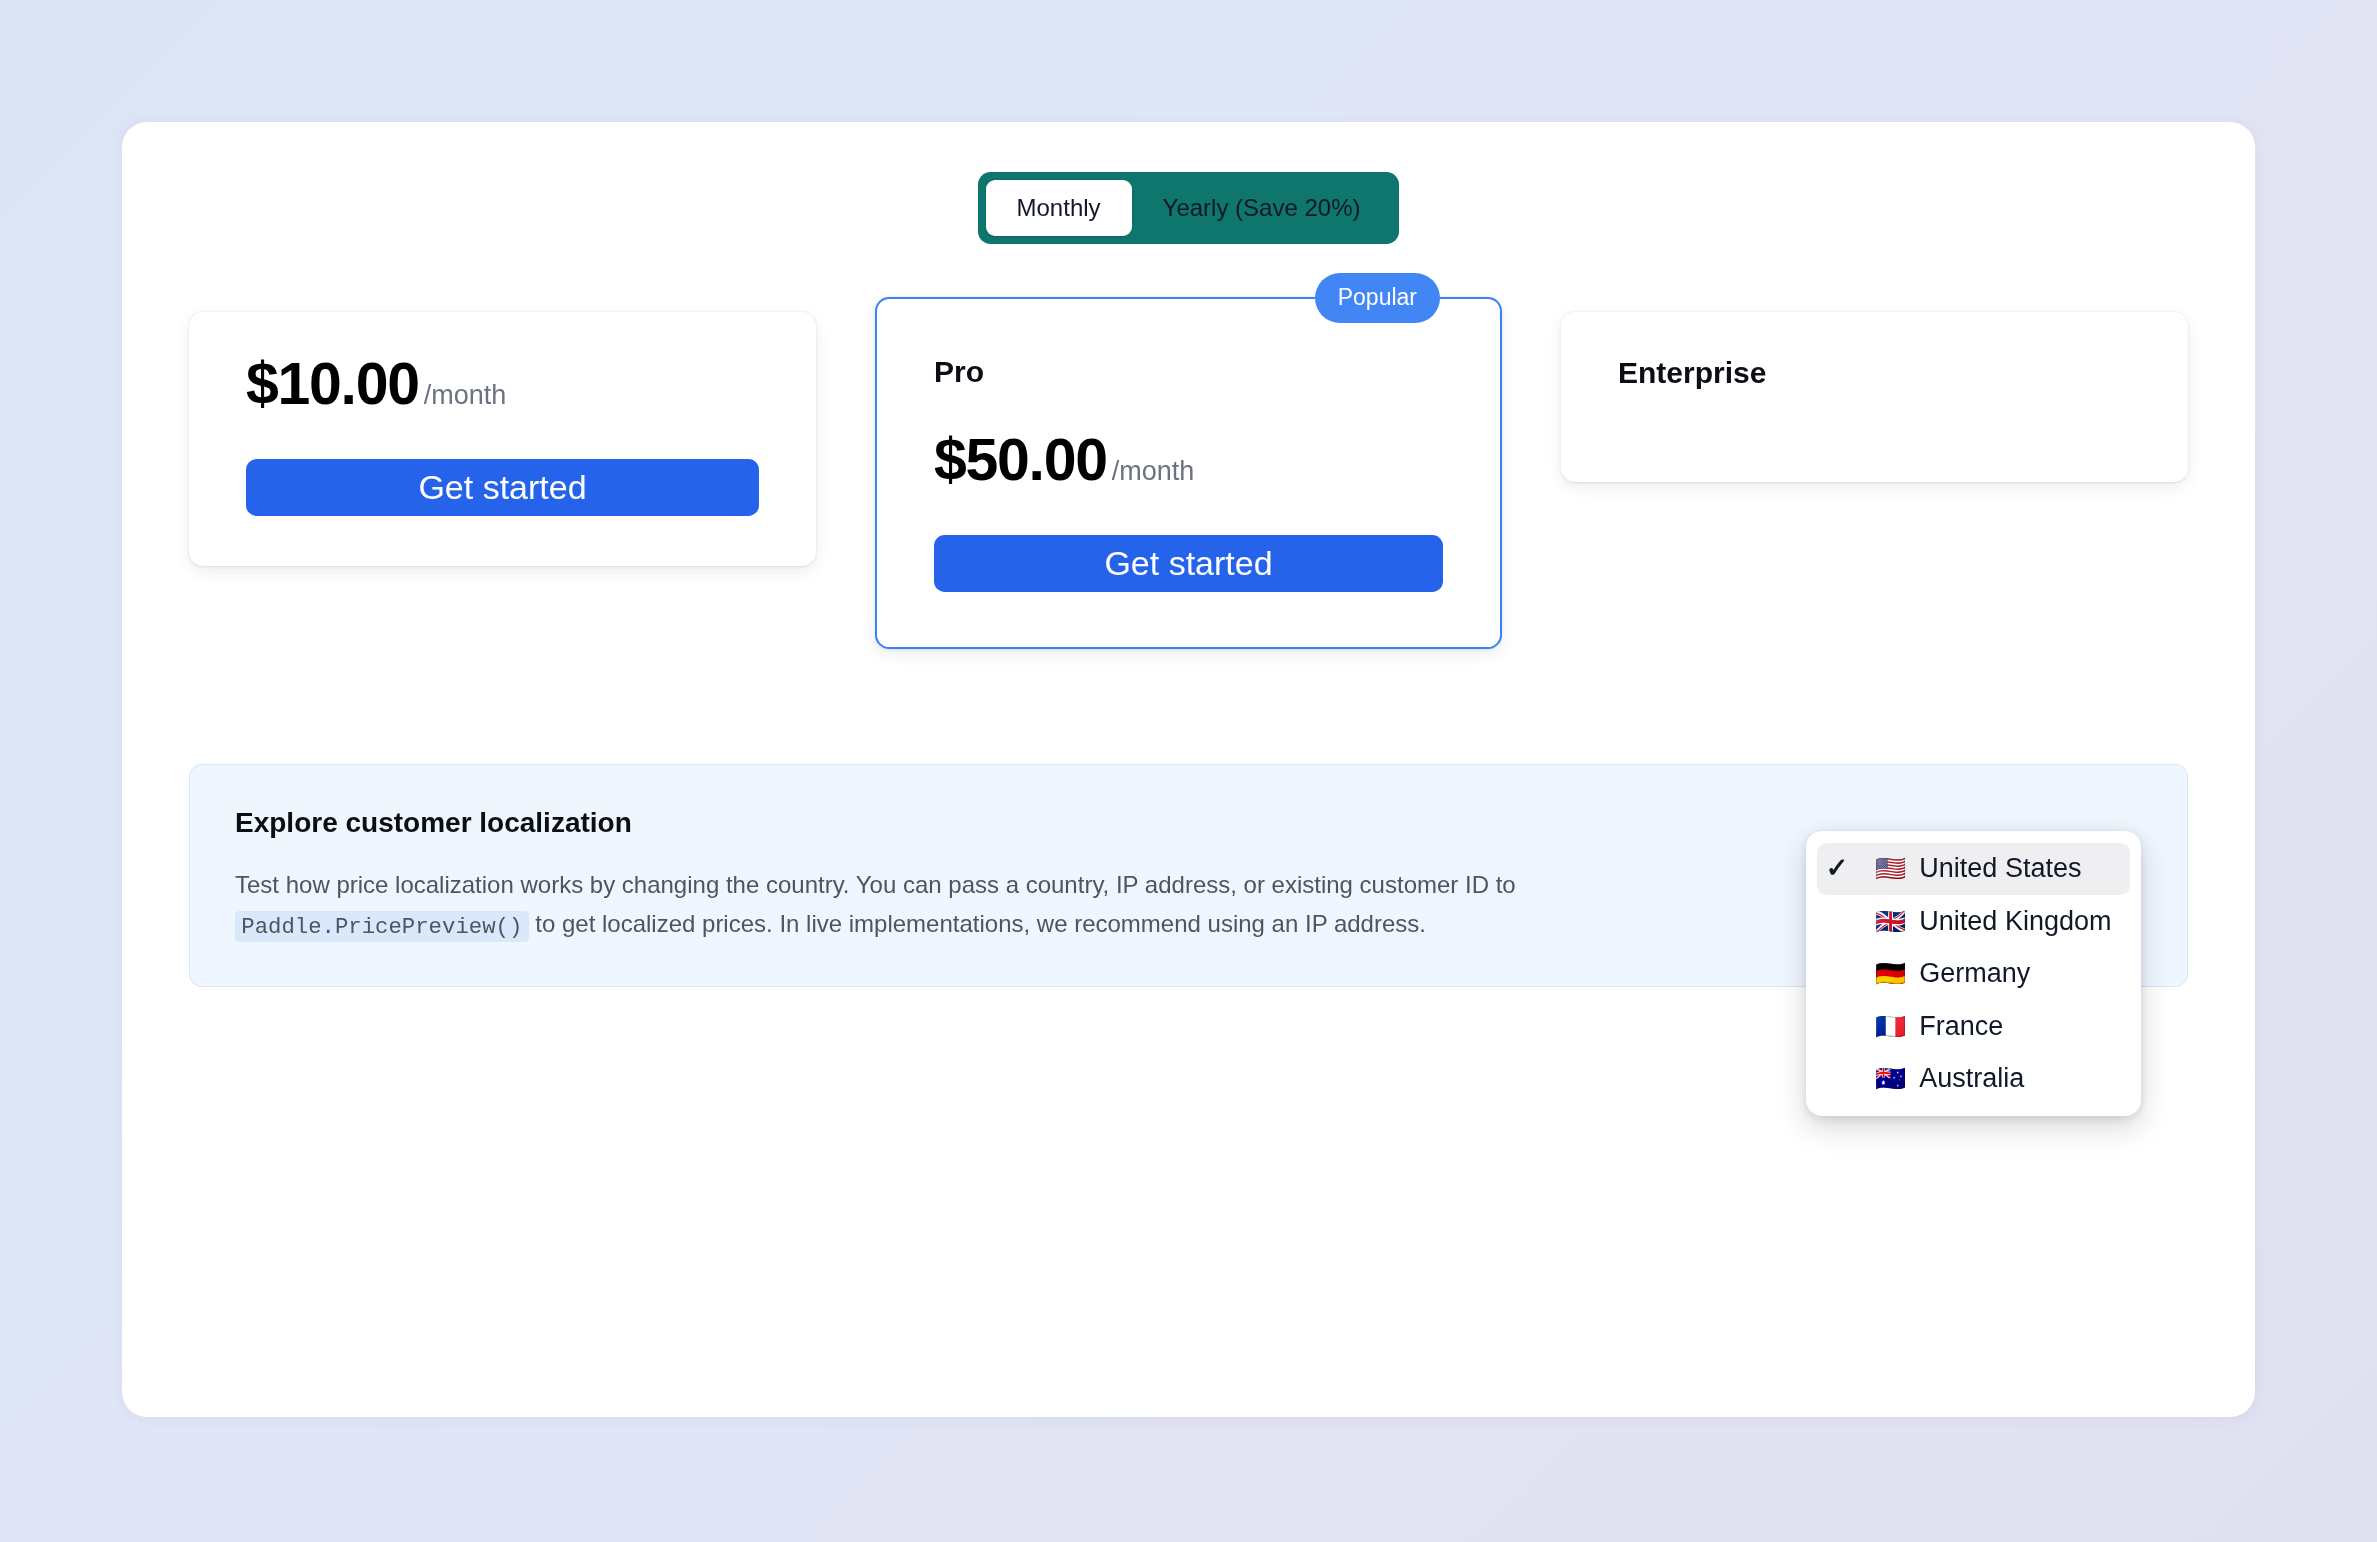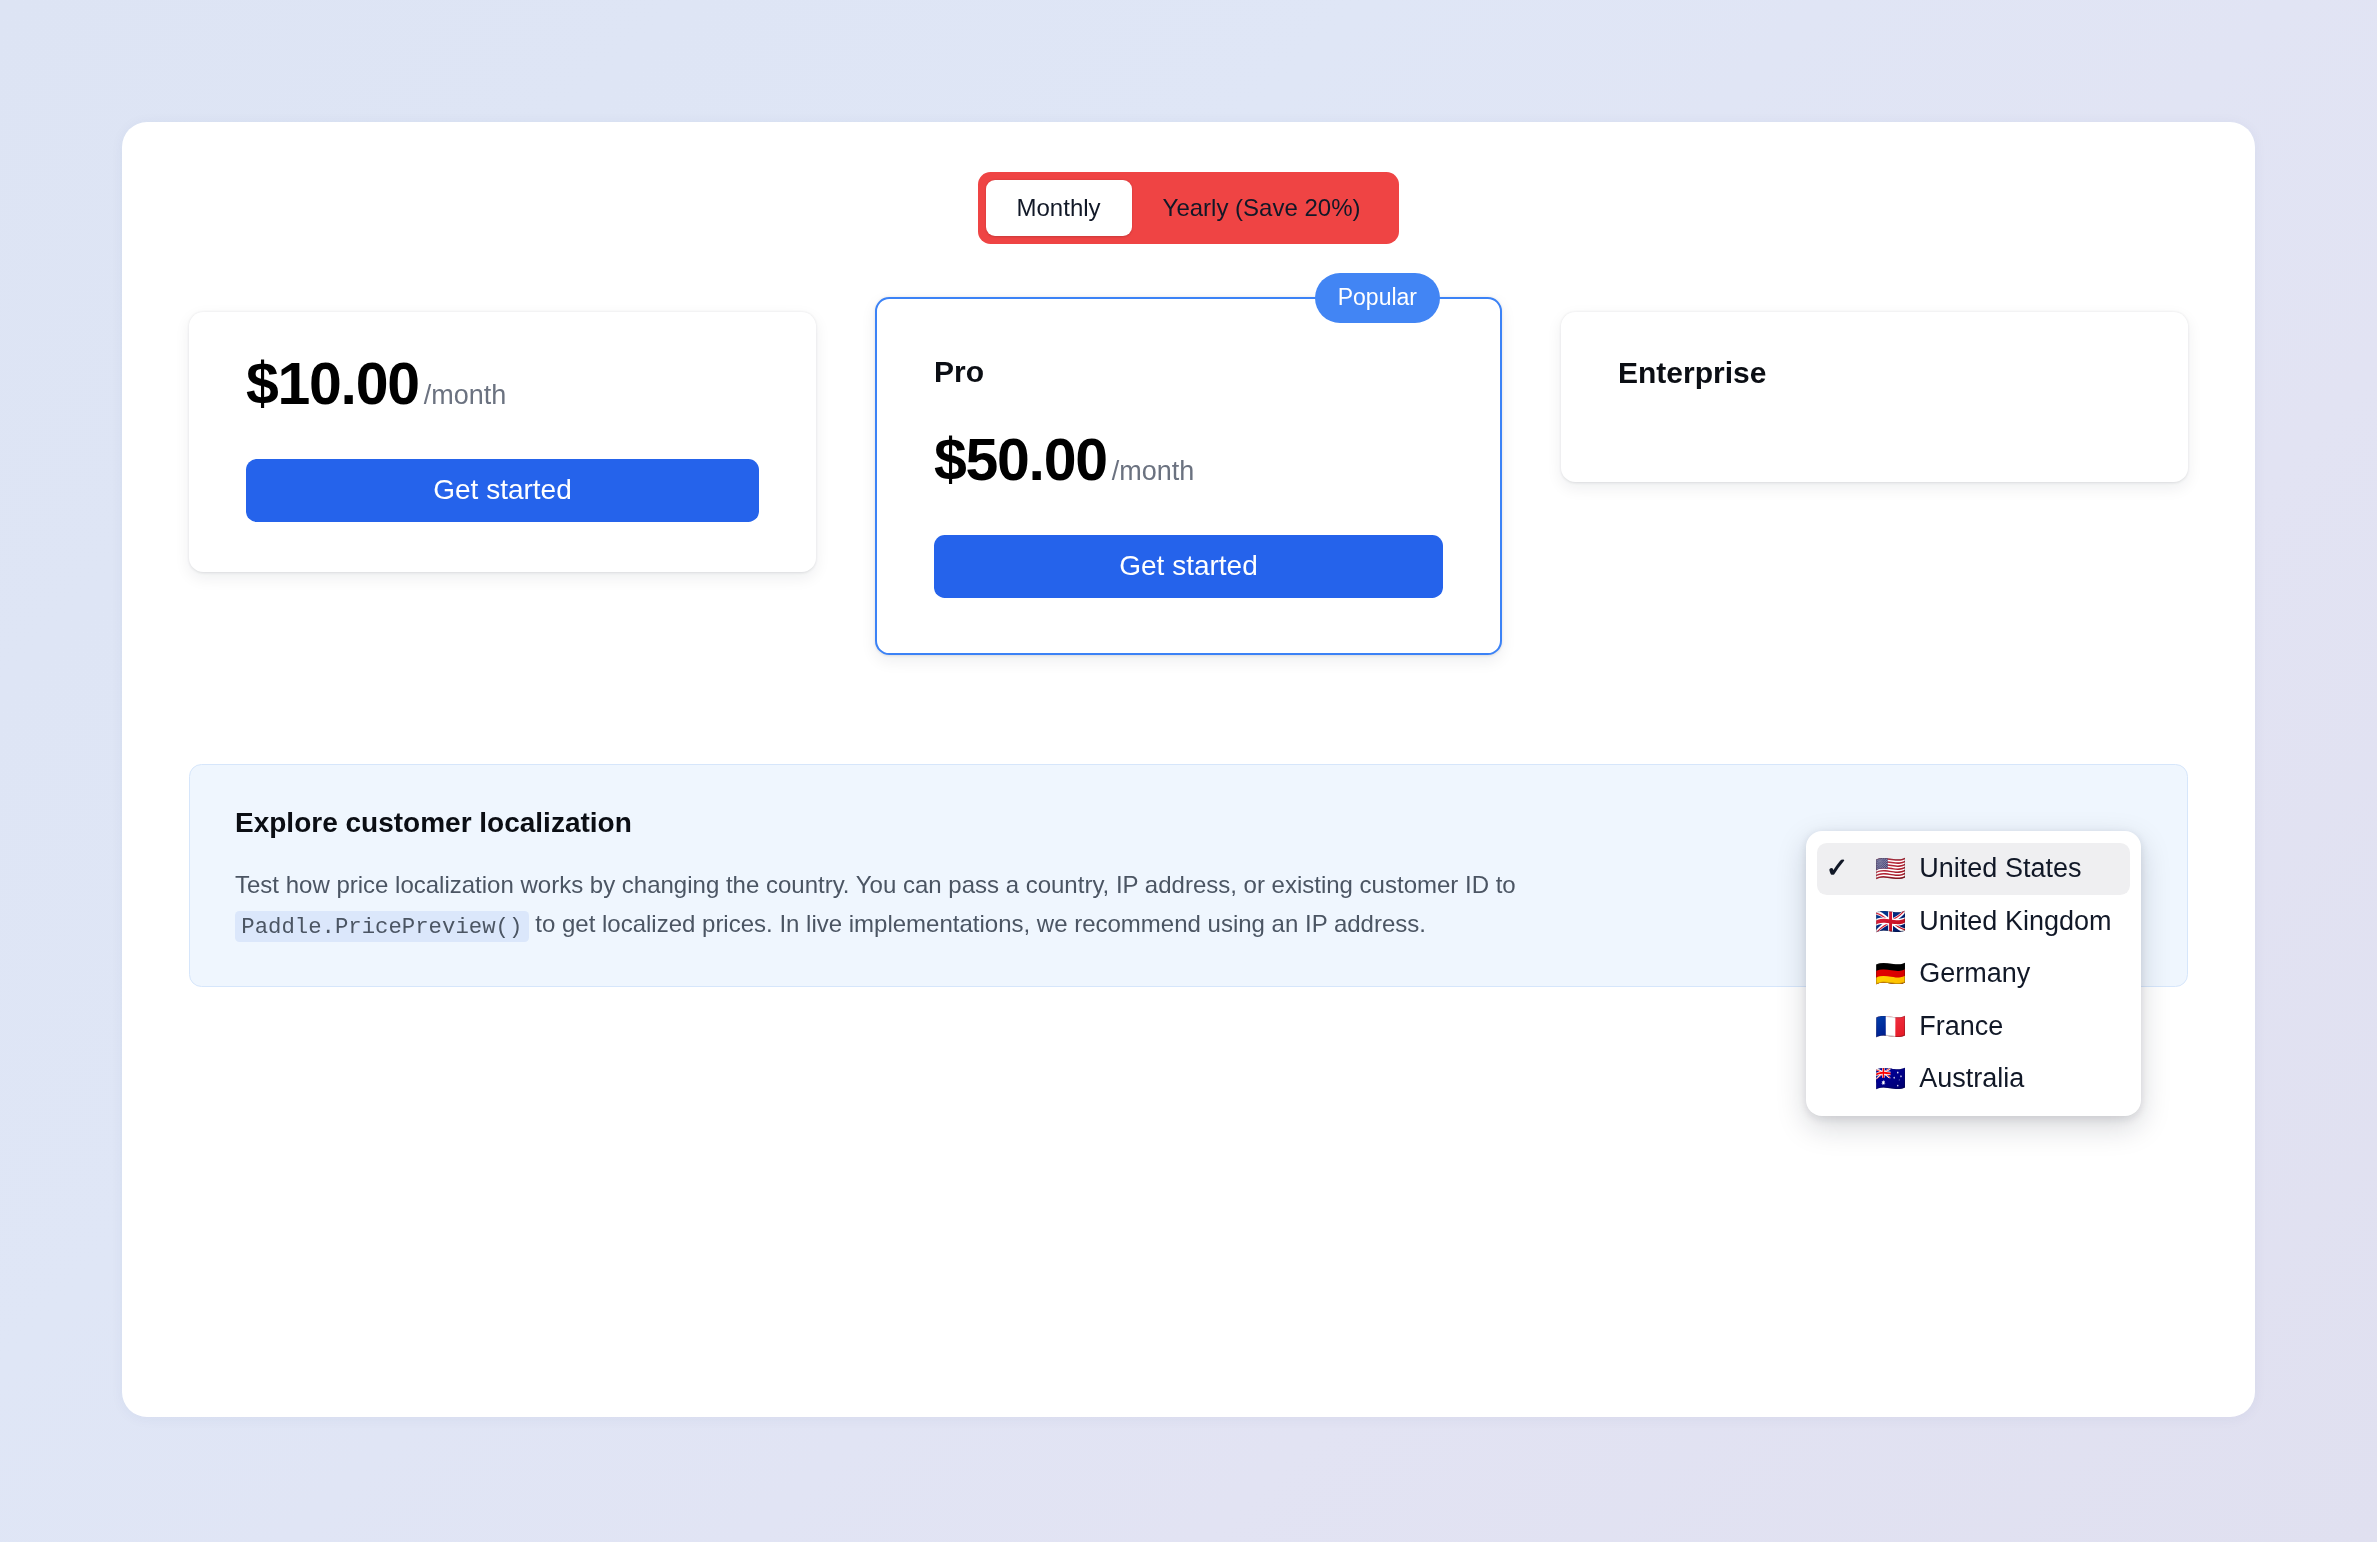--- a/index.html
+++ b/index.html
@@ -32,21 +32,21 @@
   .toggle-wrap {
     position: absolute;
     left: 0;
     top: 50px;
     width: 100%;
     display: flex;
     justify-content: center;
   }
   .toggle-group {
     display: flex;
-    background: #ef4444;
+    background: #0f766e;
     border-radius: 12.5px;
     padding: 8px;
     gap: 0;
   }
   .toggle-btn {
     font-family: "Liberation Sans", sans-serif;
     font-size: 24px;
     color: #111827;
     background: transparent;
     border: none;
@@ -135,25 +135,25 @@
   .price-period {
     font-size: 27px;
     color: #6b7280;
     line-height: 1;
   }
 
   .cta-btn {
     display: block;
     width: 100%;
     font-family: "Liberation Sans", sans-serif;
-    font-size: 28px;
+    font-size: 34px;
     color: #ffffff;
     border: none;
     border-radius: 10.7px;
-    padding: 16px 0;
+    padding: 10px 0;
     cursor: pointer;
     text-align: center;
     line-height: 1.1;
   }
   .cta-primary { background: #2563eb; }
   .cta-secondary { background: #4b5563; }
 
   
   .localization-panel {
     position: absolute;

